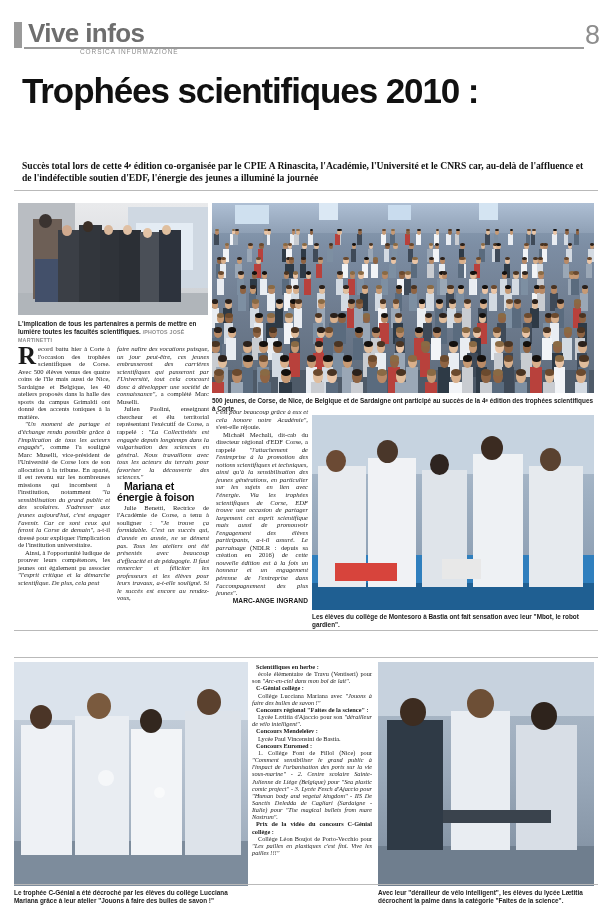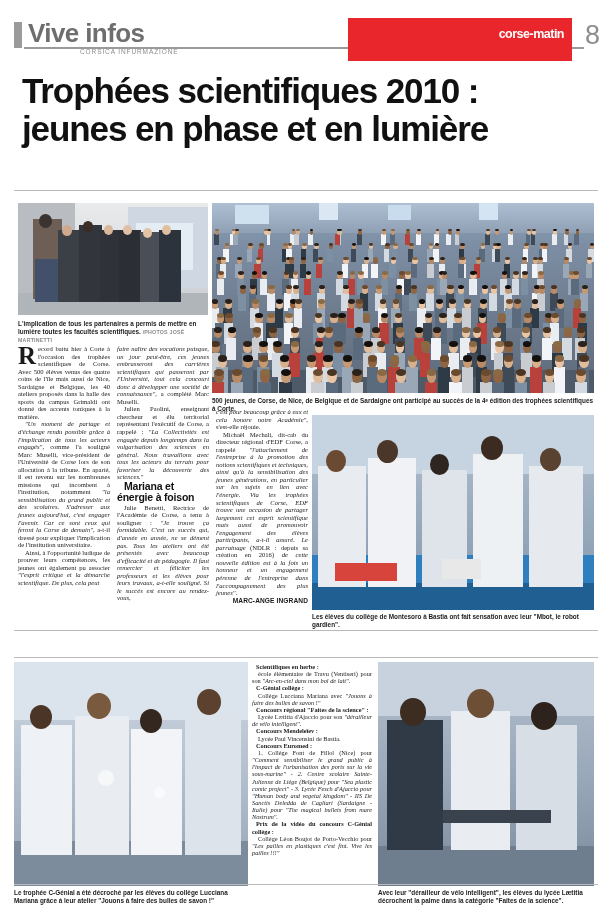--- a/index.html
+++ b/index.html
@@ -126,31 +126,27 @@
 </head>
 <body>
 
 <div class="page">
 
   <div class="masthead">
     <div class="mh-bar"></div>
     <div class="mh-title">Vive infos</div>
     <div class="mh-rule"></div>
     <div class="mh-sub">CORSICA INFURMAZIONE</div>
-    <div class="mh-redbox">
-
-      <div class="mh-brand">corse-matin</div>
-    </div>
     <div class="mh-pagenum">8</div>
   </div>
 
   <div class="headline">
     <div>Trophées scientifiques 2010 :</div>
-    <div>jeunes en phase et en lumière</div>
-  </div>
+  </div>
+  <div class="standfirst">Succès total lors de cette 4ᵉ édition co-organisée par le CPIE A Rinascita, l'Académie, l'Université et le CNRS car, au-delà de l'affluence et de l'indéfectible soutien d'EDF, l'énergie des jeunes a illuminé la journée</div>
   <div class="hdr-rule"></div>
 
   <div class="photo" id="photo-officials">
     <div class="ph-bg" style="background:linear-gradient(180deg,#e9eaec 0%,#dcdee1 45%,#c9ccd0 100%);"></div>
     <div class="rect" style="left:0;top:0;width:30%;height:100%;background:#b9bdc2;"></div>
     <div class="rect" style="left:58%;top:4%;width:42%;height:72%;background:#cfd8e2;"></div>
     <div class="rect" style="left:62%;top:18%;width:30%;height:42%;background:#e4ecf4;"></div>
     <div class="blob" style="left:63%;top:60%;width:34px;height:34px;background:#dce8f4;"></div>
     <div class="rect" style="left:0;top:80%;width:100%;height:20%;background:#b0b5ba;"></div>
 

